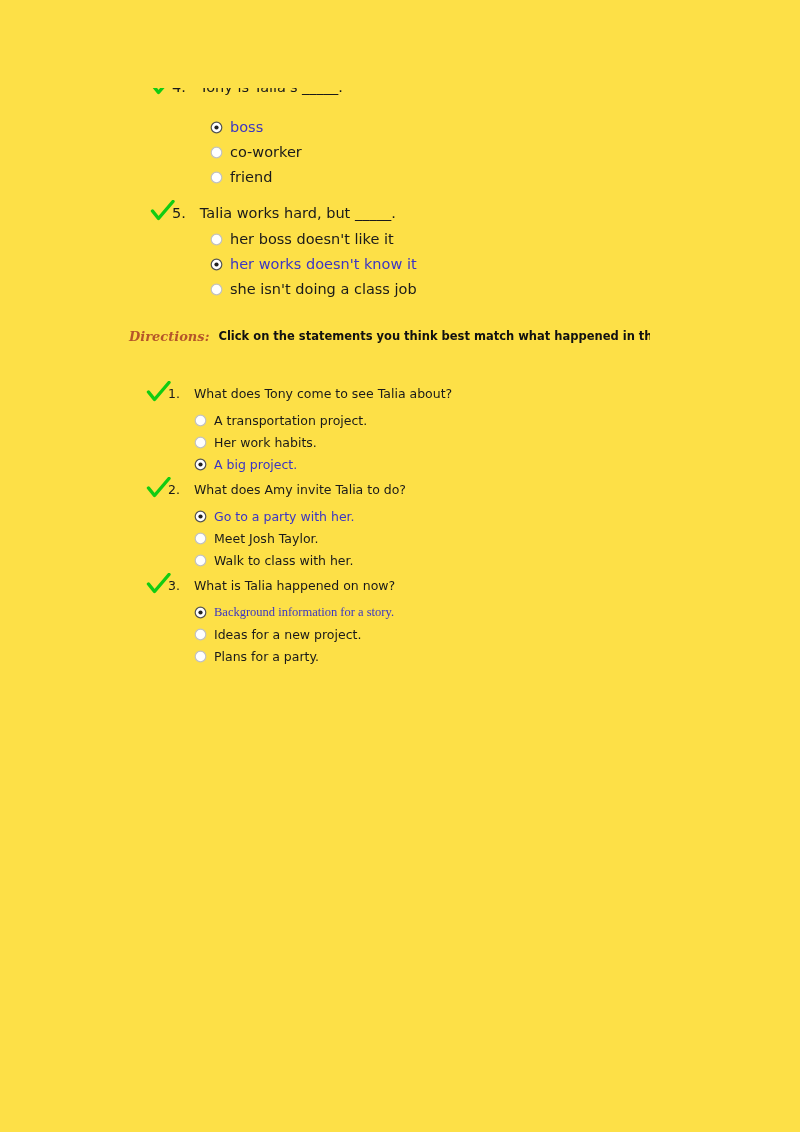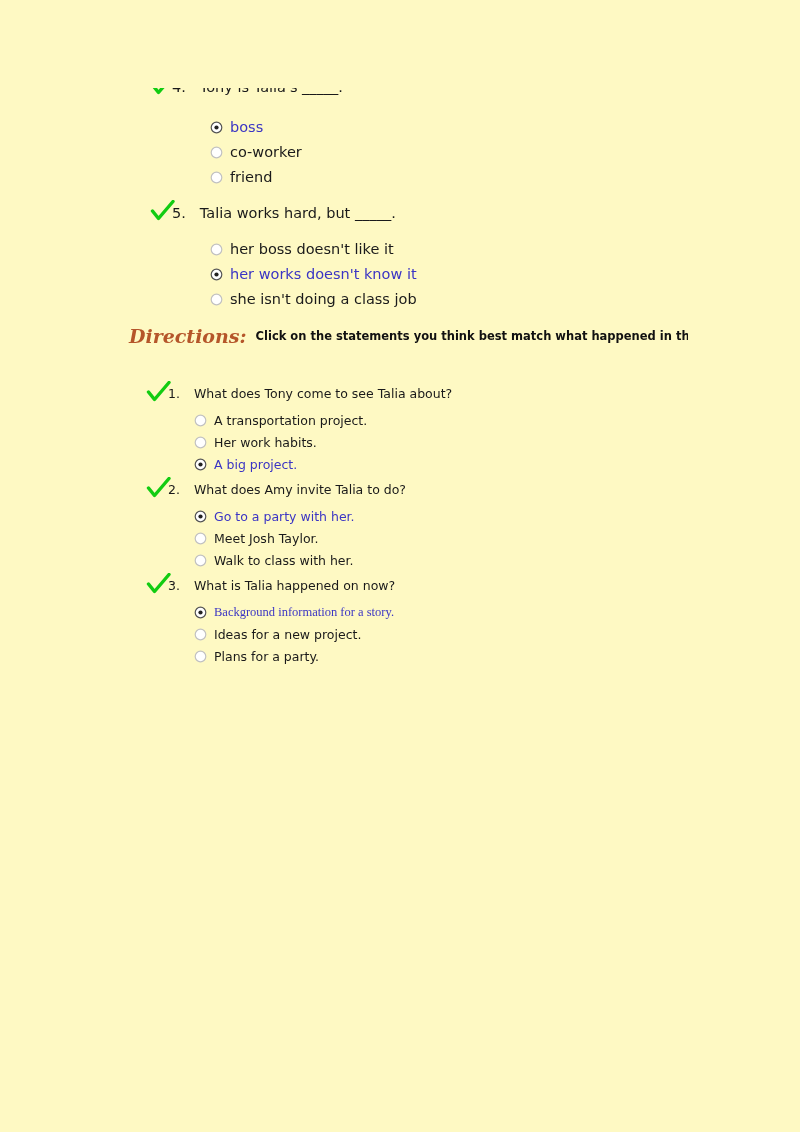--- a/index.html
+++ b/index.html
@@ -9,21 +9,21 @@
     background: #ffffff;
   }
   body {
     font-family: "DejaVu Sans", sans-serif;
     color: #000000;
   }
   .page {
     position: relative;
     width: 800px;
     height: 1132px;
-    background: #fef9c3;
+    background: #fde047;
     overflow: hidden;
   }
 
   
   .clip-window {
     position: absolute;
     left: 0;
     top: 88px;
     width: 800px;
     height: 16px;
@@ -112,21 +112,21 @@
     top: 328px;
     width: 600px;
     display: flex;
     align-items: flex-start;
   }
   .dir-label {
     flex: 0 0 auto;
     font-family: "DejaVu Serif", serif;
     font-style: italic;
     font-weight: bold;
-    font-size: 19px;
+    font-size: 13px;
     color: #b5562a;
     line-height: 17px;
     white-space: nowrap;
   }
   .dir-body {
     flex: 1 1 auto;
     margin-left: 9px;
     font-size: 11.5px;
     font-weight: bold;
     color: #111111;
@@ -190,21 +190,21 @@
       <div class="check-slot">
         <svg class="check-mark" viewBox="0 0 26 22">
           <path d="M2.5 11 L8.5 18.5 L23 1.5" fill="none" stroke="#12cc12" stroke-width="3.4" stroke-linecap="round" stroke-linejoin="round"></path>
         </svg>
       </div>
       <div class="q-num">5.</div>
       <div class="q-text">Talia works hard, but _____.</div>
     </div>
 
     <div>
-      <div class="opt-row" style="margin-top:17px;">
+      <div class="opt-row" style="margin-top:7px;">
         <svg class="radio" viewBox="0 0 13 13">
           <circle cx="6.5" cy="6.5" r="5.3" fill="#ffffff" stroke="#c2c2c2" stroke-width="1.2"></circle>
         </svg>
         <span class="opt-label unselected">her boss doesn't like it</span>
       </div>
 
       <div class="opt-row">
         <svg class="radio" viewBox="0 0 13 13">
           <circle cx="6.5" cy="6.5" r="5.3" fill="#ffffff" stroke="#555555" stroke-width="1.2"></circle>
           <circle cx="6.5" cy="6.5" r="2.1" fill="#222222"></circle>

